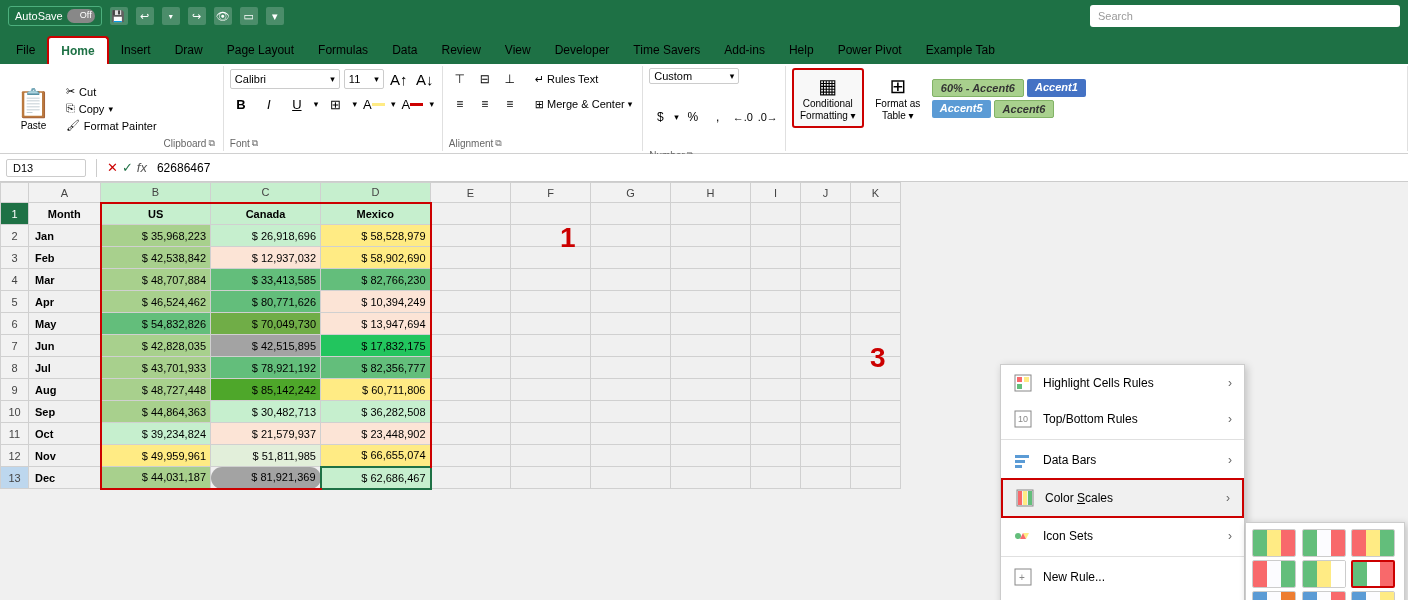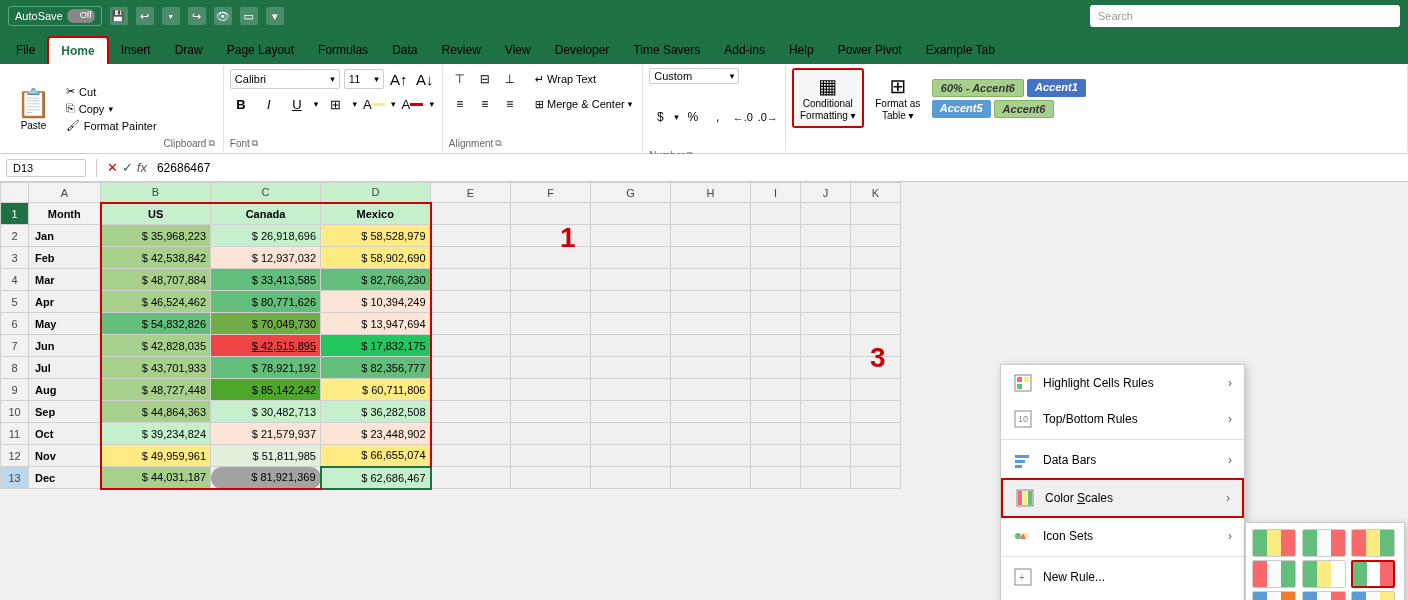--- a/index.html
+++ b/index.html
@@ -470,21 +470,21 @@
     </div>
 
     <div class="align-group">
       <div class="align-row">
         <div class="align-btn">⊤</div>
         <div class="align-btn">⊟</div>
         <div class="align-btn">⊥</div>
         <span style="width:4px;"></span>
         <div class="wrap-btn">
           <span>↵</span>
-          <span>Wrap Text</span>
+          <span>Rules Text</span>
         </div>
       </div>
       <div class="align-row">
         <div class="align-btn">≡</div>
         <div class="align-btn">≡</div>
         <div class="align-btn">≡</div>
         <span style="width:4px;"></span>
         <div class="merge-btn">
           <span>⊞</span>
           <span>Merge &amp; Center</span>
@@ -676,21 +676,21 @@
               <td></td>
               <td></td>
               <td></td>
               <td></td>
               <td></td>
             </tr>
             <tr>
               <td class="row-num">7</td>
               <td class="label-cell" style="border: 1px solid rgb(208, 208, 208);">Jun</td>
               <td class="data-cell" style="background: rgb(168, 208, 141); border-width: 1px 1px 1px 2px; border-style: solid; border-color: rgb(208, 208, 208) rgb(208, 208, 208) rgb(208, 208, 208) rgb(204, 0, 0); border-image: initial;">$ 42,828,035</td>
-              <td class="data-cell" style="background: #ef4444; border: 1px solid rgb(208, 208, 208); text-decoration: underline;">$ 42,515,895</td>
+              <td class="data-cell" style="background: #a3a3a3; border: 1px solid rgb(208, 208, 208);">$ 42,515,895</td>
               <td class="data-cell" style="background: #22c55e; border-width: 1px 2px 1px 1px; border-style: solid; border-color: rgb(208, 208, 208) rgb(204, 0, 0) rgb(208, 208, 208) rgb(208, 208, 208); border-image: initial;">$ 17,832,175</td>
               <td></td>
               <td></td>
               <td></td>
               <td></td>
               <td></td>
               <td></td>
               <td></td>
             </tr>
             <tr>

